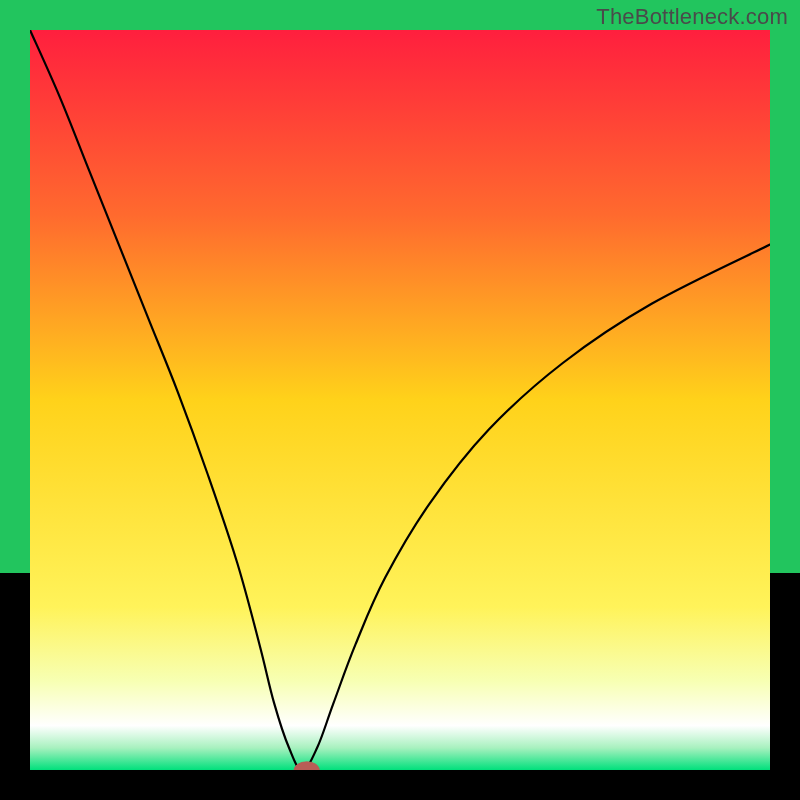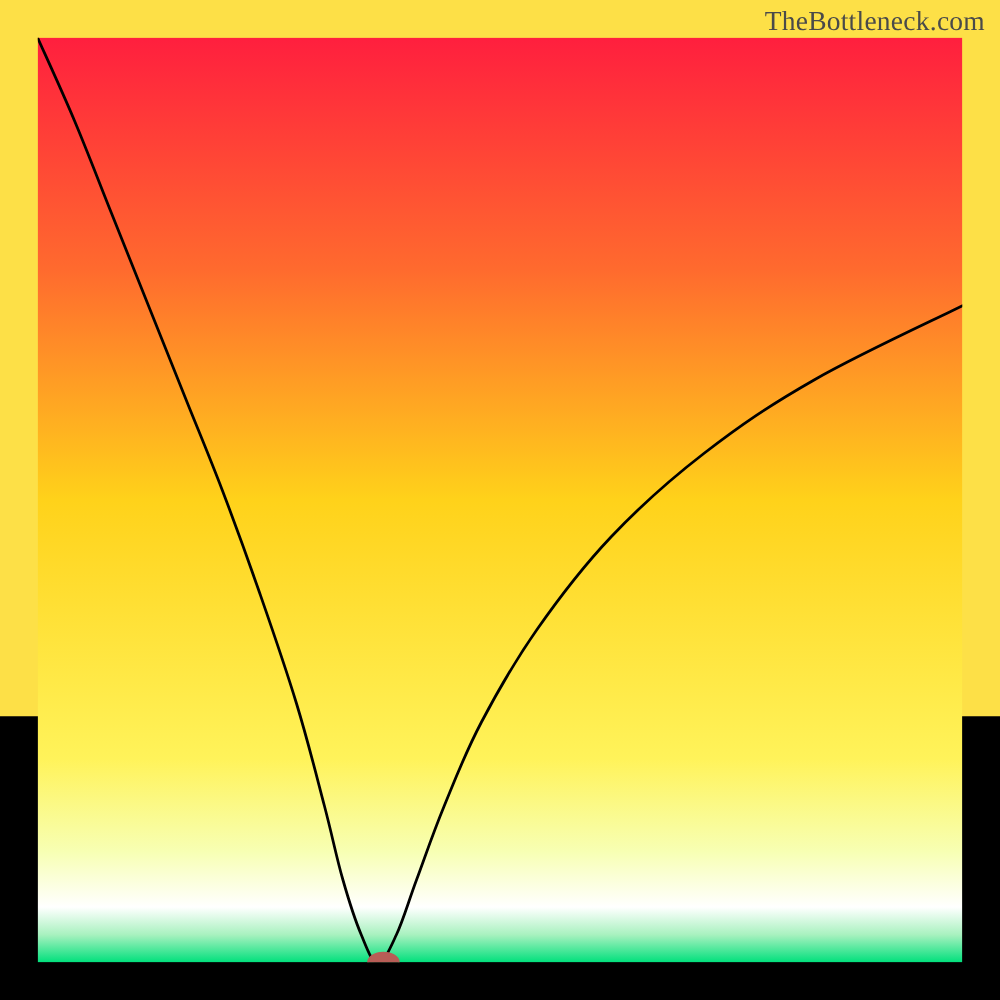--- a/index.html
+++ b/index.html
@@ -8,22 +8,21 @@
     width: 800px;
     height: 800px;
     background: #000;
     font-family: Arial, Helvetica, sans-serif;
     overflow: hidden;
   }
   .frame {
     position: relative;
     width: 800px;
     height: 573px;
-    background: #fde047;
-    font-family: Liberation Serif, serif;
+    background: #22c55e;
   }
   .watermark {
     position: absolute;
     top: 4px;
     right: 12px;
     color: #4a4a4a;
     font-size: 22px;
     font-weight: 500;
     letter-spacing: 0.2px;
     z-index: 5;

